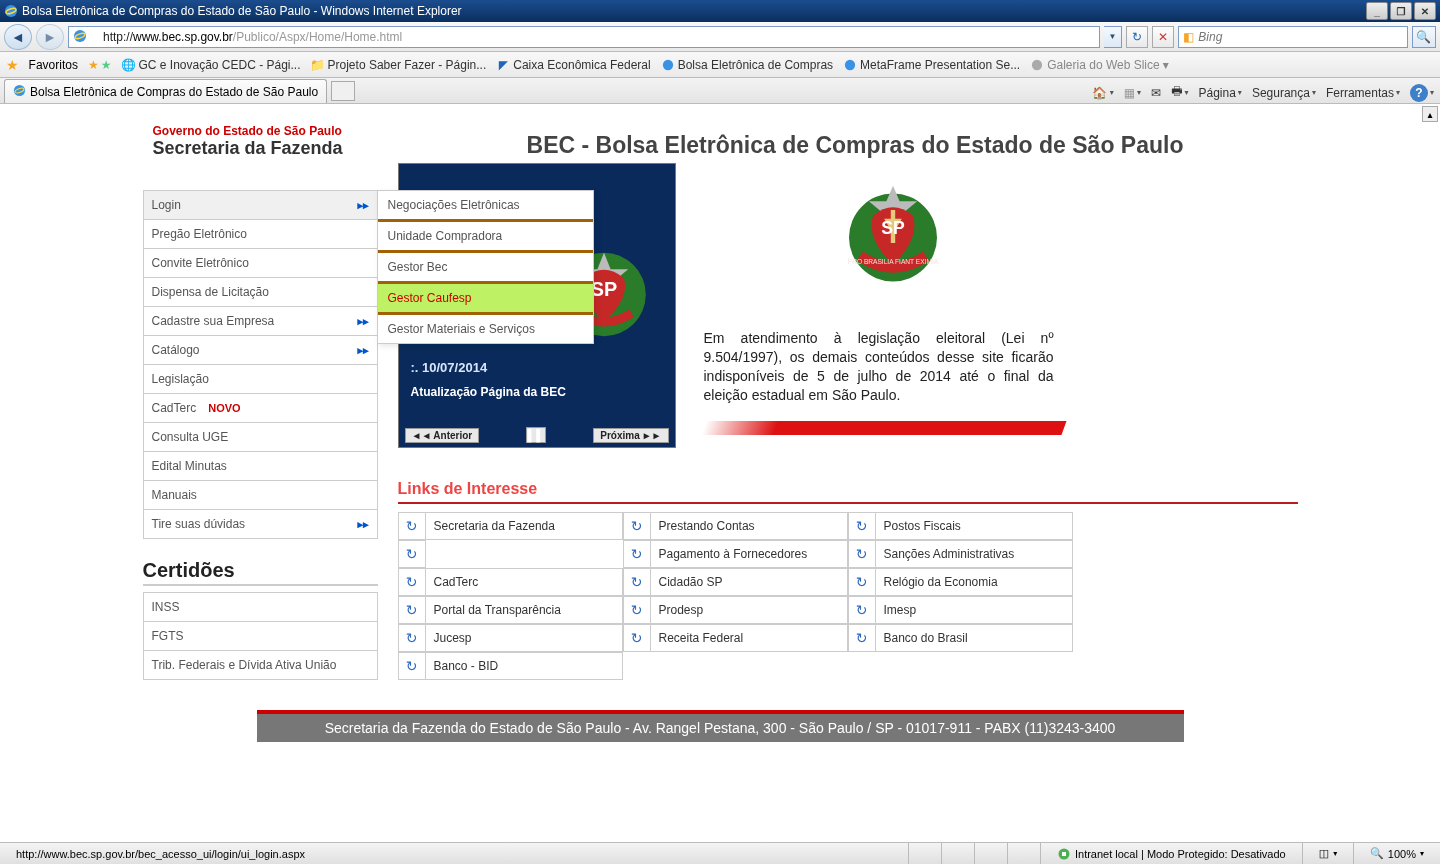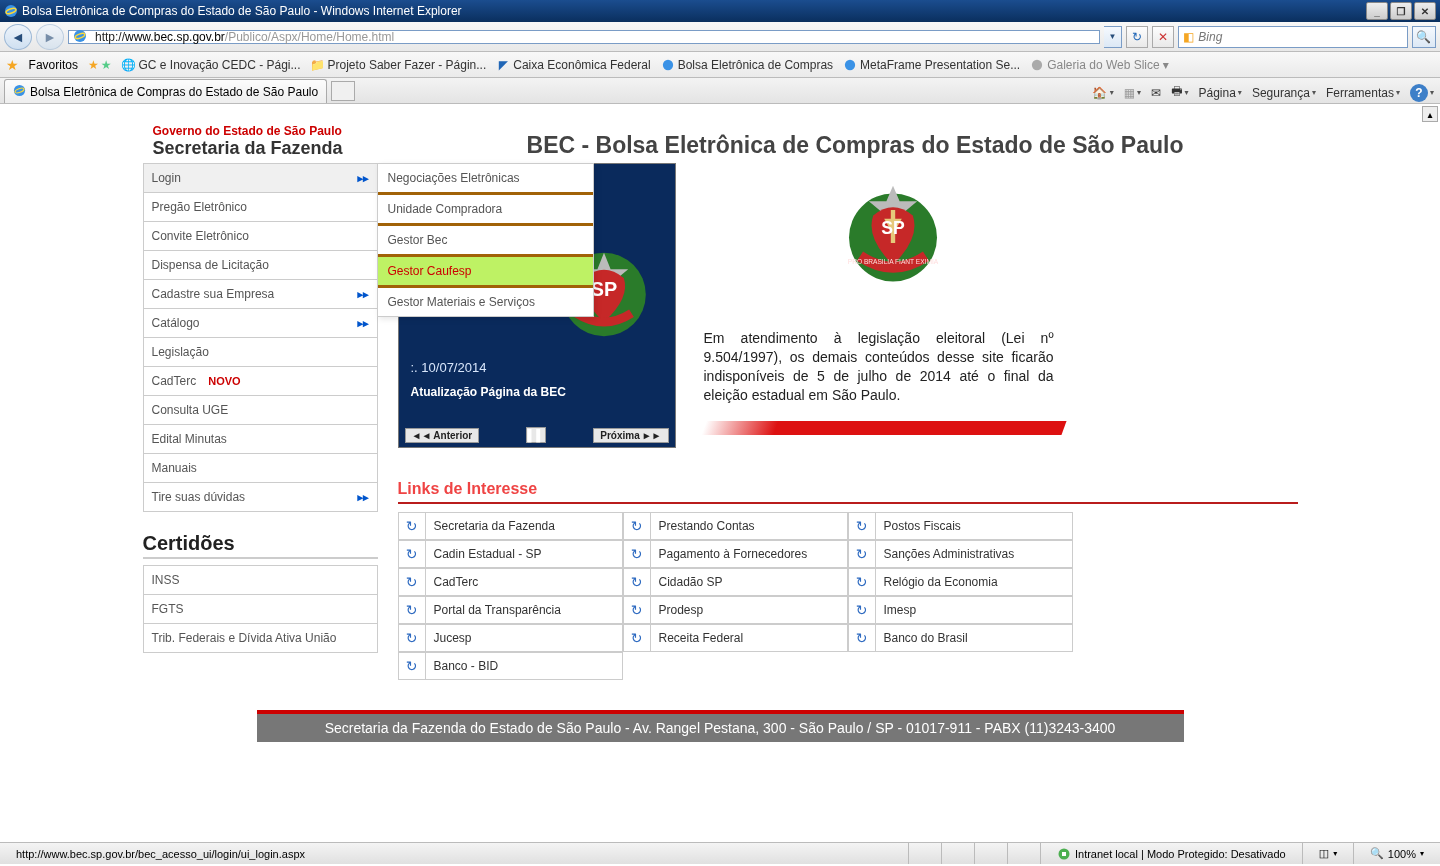--- a/index.html
+++ b/index.html
@@ -5,21 +5,21 @@
 * { margin: 0; padding: 0; box-sizing: border-box; }
 body { font-family: "Segoe UI", Tahoma, sans-serif; font-size: 11px; background: #fff; overflow: hidden; }
 
 
 .ie-titlebar { height: 22px; background: linear-gradient(#1b4d8f, #0a2f5e); color: #fff; display: flex; align-items: center; padding: 0 4px; font-size: 12px; }
 .ie-titlebar .ie-icon { width: 14px; height: 14px; margin-right: 4px; display: inline-flex; align-items: center; justify-content: center; }
 .ie-titlebar .spacer { flex: 1; }
 .ie-titlebar .winbtn { width: 22px; height: 18px; background: linear-gradient(#eee,#ccc); border: 1px solid #888; border-radius: 2px; margin-left: 2px; display: flex; align-items: center; justify-content: center; color: #333; font-size: 10px; font-weight: bold; }
 .ie-navbar { height: 30px; background: linear-gradient(#f8f8f8,#e8e8e8); border-bottom: 1px solid #bbb; display: flex; align-items: center; padding: 2px 4px; gap: 4px; }
 .navbtn { width: 28px; height: 26px; background: linear-gradient(#eef4fb,#cfe0f1); border: 1px solid #9cb8d6; border-radius: 50%; display: flex; align-items: center; justify-content: center; color: #274d7a; font-size: 14px; }
-.url-box { flex: 1; height: 14px; border: 1px solid #7a9cc6; background: #fff; display: flex; align-items: center; padding: 0 4px; gap: 8px; }
+.url-box { flex: 1; height: 22px; border: 1px solid #7a9cc6; background: #fff; display: flex; align-items: center; padding: 0 4px; gap: 16px; }
 .url-box .urltext { flex: 1; color: #222; font-size: 12px; }
 .url-box .fade { color: #999; }
 .addr-drop { width: 18px; height: 22px; border: 1px solid #7a9cc6; border-left: none; background: linear-gradient(#f5f9fe,#dce8f5); display: flex; align-items: center; justify-content: center; font-size: 8px; color: #274d7a; }
 .sq-btn { width: 22px; height: 22px; border: 1px solid #aaa; background: linear-gradient(#fdfdfd,#e9e9e9); display: flex; align-items: center; justify-content: center; font-size: 12px; }
 .search-box { width: 230px; height: 22px; border: 1px solid #7a9cc6; background: #fff; display: flex; align-items: center; padding: 0 4px; gap: 4px; font-size: 12px; color: #777; font-style: italic; }
 .search-mag { width: 24px; height: 22px; border: 1px solid #7a9cc6; background: linear-gradient(#f5f9fe,#dce8f5); display: flex; align-items: center; justify-content: center; font-size: 12px; color: #274d7a; }
 
 .ie-favbar { height: 26px; background: linear-gradient(#f8f8f8,#eaeaea); border-bottom: 1px solid #bbb; display: flex; align-items: center; padding: 0 6px; gap: 10px; font-size: 12px; }
 .ie-favbar .star { color: #f5a623; font-size: 14px; }
 .ie-favbar .fav { display: flex; align-items: center; gap: 3px; color: #333; white-space: nowrap; }
@@ -36,40 +36,40 @@
 .viewport { width: 100%; height: 738px; overflow: auto; background: #fff; position: relative; }
 .viewport .scroll-arrow { position: absolute; right: 2px; top: 2px; width: 16px; height: 16px; border: 1px solid #aaa; background: #eee; display: flex; align-items: center; justify-content: center; font-size: 10px; }
 
 .page { width: 1155px; margin: 0 auto; padding: 20px 0 30px 0; position: relative; }
 .top-header { display: flex; align-items: flex-end; gap: 40px; margin-bottom: 4px; }
 .logo-area { width: 220px; margin-left: 10px; }
 .logo-area .l1 { color: #c00; font-weight: bold; font-size: 12px; }
 .logo-area .l2 { color: #333; font-size: 18px; font-weight: bold; }
 .main-title { font-size: 23px; color: #444; font-weight: bold; flex: 1; text-align: center; }
 
-.body-cols { display: flex; gap: 20px; align-items: flex-start; position: relative; }
+.body-cols { display: flex; gap: 20px; align-items: flex-end; position: relative; }
 .left-col { width: 235px; }
 .menu { border: 1px solid #ccc; }
 .menu-item { border-bottom: 1px solid #ccc; padding: 7px 8px; font-size: 12px; color: #555; display: flex; align-items: center; justify-content: space-between; background: #fff; }
 .menu-item:last-child { border-bottom: none; }
 .menu-item.hover { background: #f0f0f0; }
 .menu-item .novo { color: #c00; font-weight: bold; margin-left: 12px; font-size: 11px; }
 .menu-arrow { font-size: 11px; color: #0055cc; font-weight: bold; margin-left: 4px; }
 .submenu { position: absolute; left: 234px; top: 0; width: 217px; border: 1px solid #ccc; background: #fff; z-index: 10; box-shadow: 2px 2px 6px rgba(0,0,0,0.1); }
 .sub-item { border-bottom: 3px solid #a16207; padding: 7px 10px; font-size: 12px; color: #555; background: #fff; }
 .sub-item:last-child { border-bottom: none; }
 .sub-item.hover { background: #bef264; color: #c00; }
 
 .cert-h { font-weight: bold; font-size: 20px; color: #222; margin: 20px 0 6px 0; border-bottom: 2px solid #ccc; padding-bottom: 2px; }
 
 .right-col { flex: 1; position: relative; }
 .news-box { width: 278px; height: 285px; background: #0a2a5c; border: 1px solid #777; margin-left: 0; position: relative; color: #fff; }
 .emblem { position: absolute; left: 140px; top: 60px; width: 130px; height: 130px; border: none; display: flex; align-items: center; justify-content: center; }
 .emblem-big { position: absolute; left: 430px; top: 4px; width: 130px; height: 130px; display: flex; align-items: center; justify-content: center; }
-.news-date { position: absolute; left: 12px; bottom: 72px; font-size: 13px; color: #d8e6fb; font-weight: normal; }
+.news-date { position: absolute; left: 12px; bottom: 72px; font-size: 13px; color: #d8e6fb; font-weight: bold; }
 .news-title { position: absolute; left: 12px; bottom: 48px; font-size: 12px; font-weight: bold; color: #fff; }
 .news-ctrl { position: absolute; bottom: 2px; left: 0; right: 0; height: 20px; display: flex; align-items: center; justify-content: space-between; padding: 0 6px; }
 .news-btn { background: #e8e8e8; border: 1px solid #999; padding: 1px 6px; font-size: 10px; color: #222; display: flex; gap: 2px; align-items: center; font-weight: bold; }
 .news-pause { width: 20px; height: 16px; background: #e8e8e8; border: 1px solid #999; display: flex; align-items: center; justify-content: center; }
 
 .emblem-svg { width: 110px; height: 110px; }
 
 .comunicados-h { font-weight: bold; font-size: 16px; color: #111; margin-top: 6px; border-bottom: 2px solid #ccc; padding-bottom: 4px; }
 .red-bar { position: absolute; left: 306px; top: 258px; width: 360px; height: 14px; background: linear-gradient(90deg,#fff 0%,#d11 20%,#d11 100%); transform: skewX(-20deg); }
 
@@ -326,21 +326,20 @@
             <div class="link-cell">
               <div class="link-icon">↻</div>
               <div class="link-text">Prestando Contas</div>
             </div>
             <div class="link-cell">
               <div class="link-icon">↻</div>
               <div class="link-text">Postos Fiscais</div>
             </div>
             <div class="link-cell">
               <div class="link-icon">↻</div>
-              <div class="link-text">Cadin Estadual - SP</div>
             </div>
             <div class="link-cell">
               <div class="link-icon">↻</div>
               <div class="link-text">Pagamento à Fornecedores</div>
             </div>
             <div class="link-cell">
               <div class="link-icon">↻</div>
               <div class="link-text">Sanções Administrativas</div>
             </div>
             <div class="link-cell">

